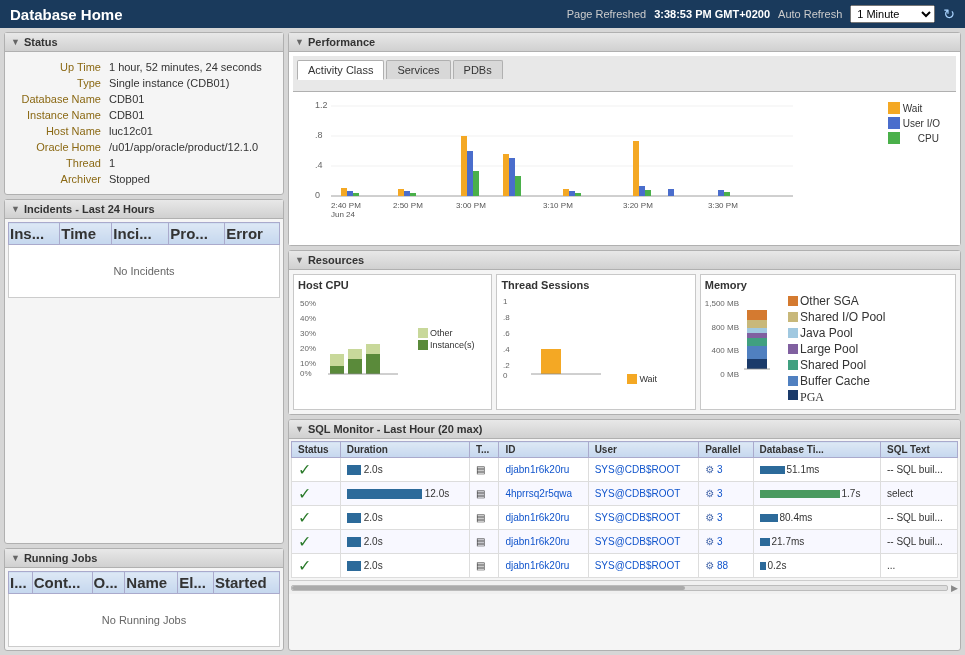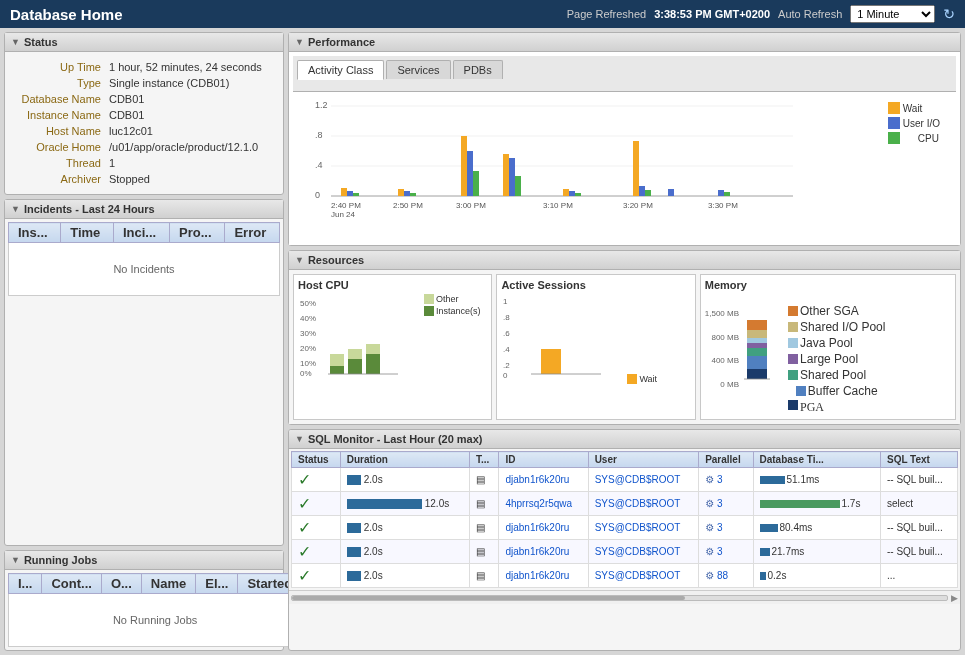--- a/index.html
+++ b/index.html
@@ -30,21 +30,21 @@
 
     
     .status-table { width: 100%; }
     .status-table td { padding: 1px 3px; vertical-align: top; }
     .status-label { color: #8b6914; text-align: right; font-weight: normal; white-space: nowrap; }
     .status-value { color: #333; }
 
     
     .incidents-section { flex: 1; }
     .data-table { width: 100%; border-collapse: collapse; }
-    .data-table th { background: linear-gradient(to bottom, #dde8f5, #c5d7ee); border: 1px solid #aac; padding: 2px 9px; text-align: left; font-size: 13px; white-space: nowrap; }
+    .data-table th { background: linear-gradient(to bottom, #dde8f5, #c5d7ee); border: 1px solid #aac; padding: 2px 1px; text-align: left; font-size: 15px; white-space: nowrap; }
     .data-table td { border: 1px solid #ccc; padding: 2px 4px; background: #fff; }
     .no-data-cell { text-align: center; color: #666; padding: 20px !important; }
 
     
     .running-jobs-section { }
 
     
     .perf-section { background: #f5f5f5; border: 1px solid #b0b0b0; border-radius: 3px; }
     .tabs { display: flex; gap: 0; border-bottom: 1px solid #b0b0b0; padding: 4px 4px 12px; background: #e8e8e8; }
     .tab { padding: 3px 10px; border: 1px solid #b0b0b0; border-bottom: none; background: #d8d8d8; cursor: pointer; font-size: 11px; border-radius: 2px 2px 0 0; margin-right: 2px; }
@@ -267,21 +267,21 @@
 
     <div class="section resources-section">
       <div class="section-header">
         <span class="collapse-icon">▼</span>
         <span>Resources</span>
       </div>
       <div style="display:flex;gap:4px;padding:4px;background:#f5f5f5;">
 
         <div style="flex:1;border:1px solid #c8c8c8;background:#fff;padding:4px;">
           <div style="font-weight:bold;font-size:11px;margin-bottom:3px;">Host CPU</div>
-          <div style="display:flex;align-items:flex-start;gap:6px;">
+          <div style="display:flex;align-items:center;">
             <svg width="120" height="90">
 
               <text x="2" y="12" font-size="8" fill="#666">50%</text>
               <text x="2" y="27" font-size="8" fill="#666">40%</text>
               <text x="2" y="42" font-size="8" fill="#666">30%</text>
               <text x="2" y="57" font-size="8" fill="#666">20%</text>
               <text x="2" y="72" font-size="8" fill="#666">10%</text>
               <text x="2" y="82" font-size="8" fill="#666">0%</text>
 
               <rect x="32" y="60" width="14" height="20" fill="#c8d89a"></rect>
@@ -299,21 +299,21 @@
               </div>
               <div style="display:flex;align-items:center;gap:2px;">
                 <div style="width:10px;height:10px;background:#5a8a3a;"></div>
                 <span>Instance(s)</span>
               </div>
             </div>
           </div>
         </div>
 
         <div style="flex:1;border:1px solid #c8c8c8;background:#fff;padding:4px;">
-          <div style="font-weight:bold;font-size:11px;margin-bottom:3px;">Active Sessions</div>
+          <div style="font-weight:bold;font-size:11px;margin-bottom:3px;">Thread Sessions</div>
           <div style="display:flex;align-items:flex-end;gap:6px;">
             <svg width="120" height="90">
               <text x="2" y="10" font-size="8" fill="#666">1</text>
               <text x="2" y="26" font-size="8" fill="#666">.8</text>
               <text x="2" y="42" font-size="8" fill="#666">.6</text>
               <text x="2" y="58" font-size="8" fill="#666">.4</text>
               <text x="2" y="74" font-size="8" fill="#666">.2</text>
               <text x="2" y="84" font-size="8" fill="#666">0</text>
 
               <rect x="40" y="55" width="20" height="25" fill="#f4a824"></rect>
@@ -322,21 +322,21 @@
             <div style="font-size:9px;">
               <div style="display:flex;align-items:center;gap:2px;">
                 <div style="width:10px;height:10px;background:#f4a824;"></div>
                 <span>Wait</span>
               </div>
             </div>
           </div>
         </div>
 
         <div style="flex:1.3;border:1px solid #c8c8c8;background:#fff;padding:4px;">
-          <div style="font-weight:bold;font-size:11px;margin-bottom:13px;">Memory</div>
+          <div style="font-weight:bold;font-size:11px;margin-bottom:3px;">Memory</div>
           <div style="display:flex;align-items:flex-start;gap:4px;">
 
             <div style="display:flex;align-items:flex-end;gap:3px;">
               <div style="font-size:8px;color:#666;display:flex;flex-direction:column;justify-content:space-between;height:80px;text-align:right;">
                 <span>1,500 MB</span>
                 <span>800 MB</span>
                 <span>400 MB</span>
                 <span>0 MB</span>
               </div>
               <svg width="30" height="85">
@@ -366,21 +366,21 @@
                 <span>Java Pool</span>
               </div>
               <div style="display:flex;align-items:center;gap:2px;">
                 <div style="width:10px;height:10px;background:#8060a0;"></div>
                 <span>Large Pool</span>
               </div>
               <div style="display:flex;align-items:center;gap:2px;">
                 <div style="width:10px;height:10px;background:#40a080;"></div>
                 <span>Shared Pool</span>
               </div>
-              <div style="display:flex;align-items:center;gap:2px;justify-content:center;">
+              <div style="display:flex;align-items:center;gap:2px;">
                 <div style="width:10px;height:10px;background:#5080c0;"></div>
                 <span>Buffer Cache</span>
               </div>
               <div style="display:flex;align-items:flex-start;gap:2px;font-family:Liberation Serif, serif;">
                 <div style="width:10px;height:10px;background:#1a3a6a;"></div>
                 <span>PGA</span>
               </div>
             </div>
           </div>
         </div>

